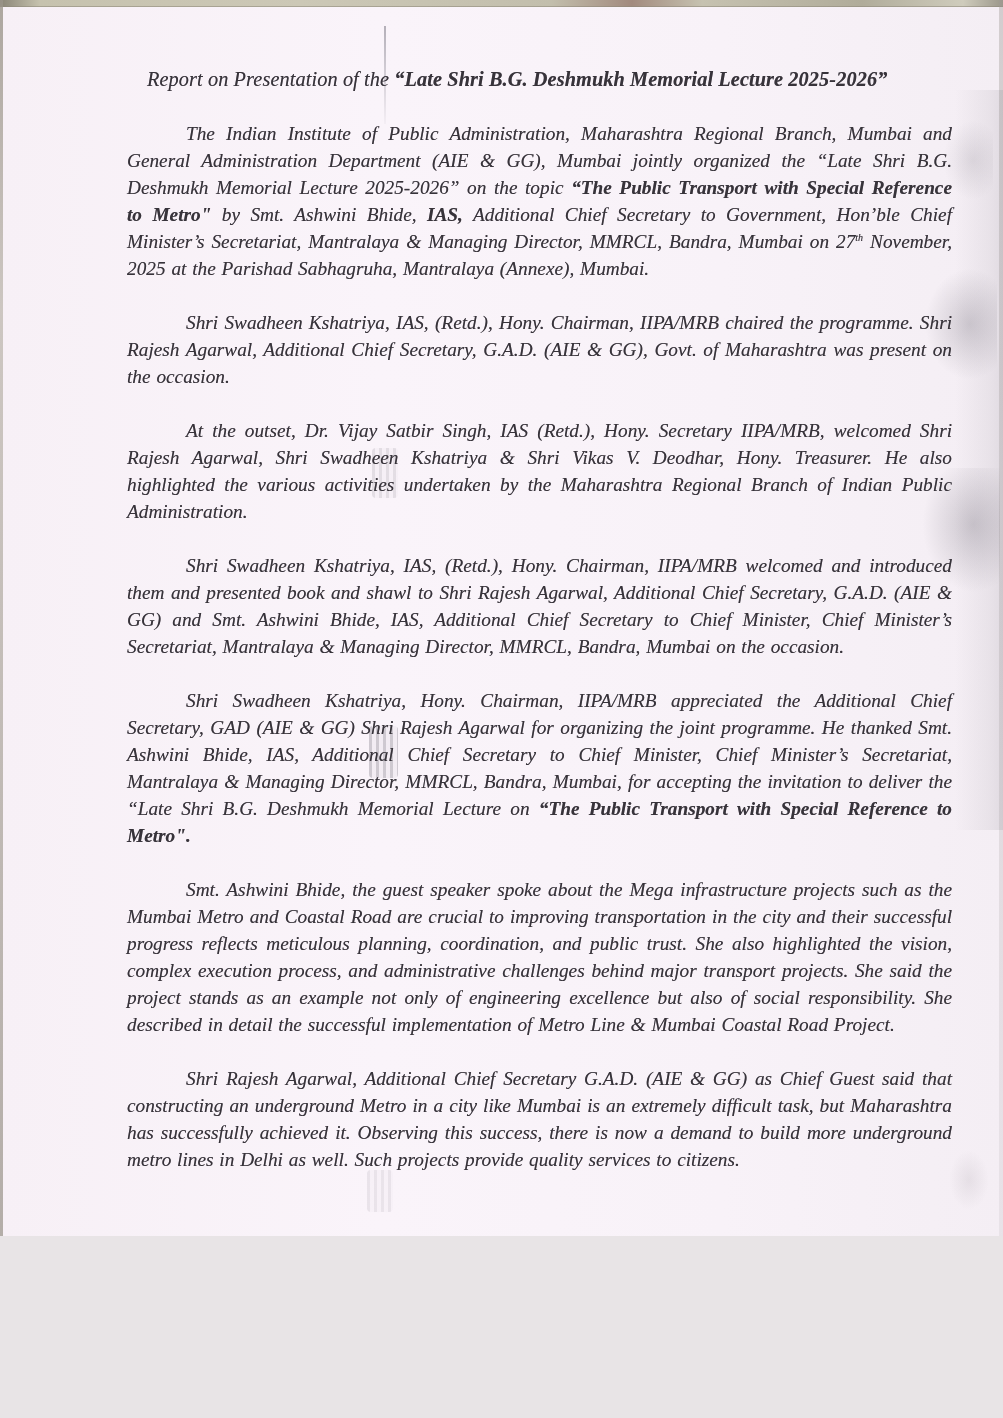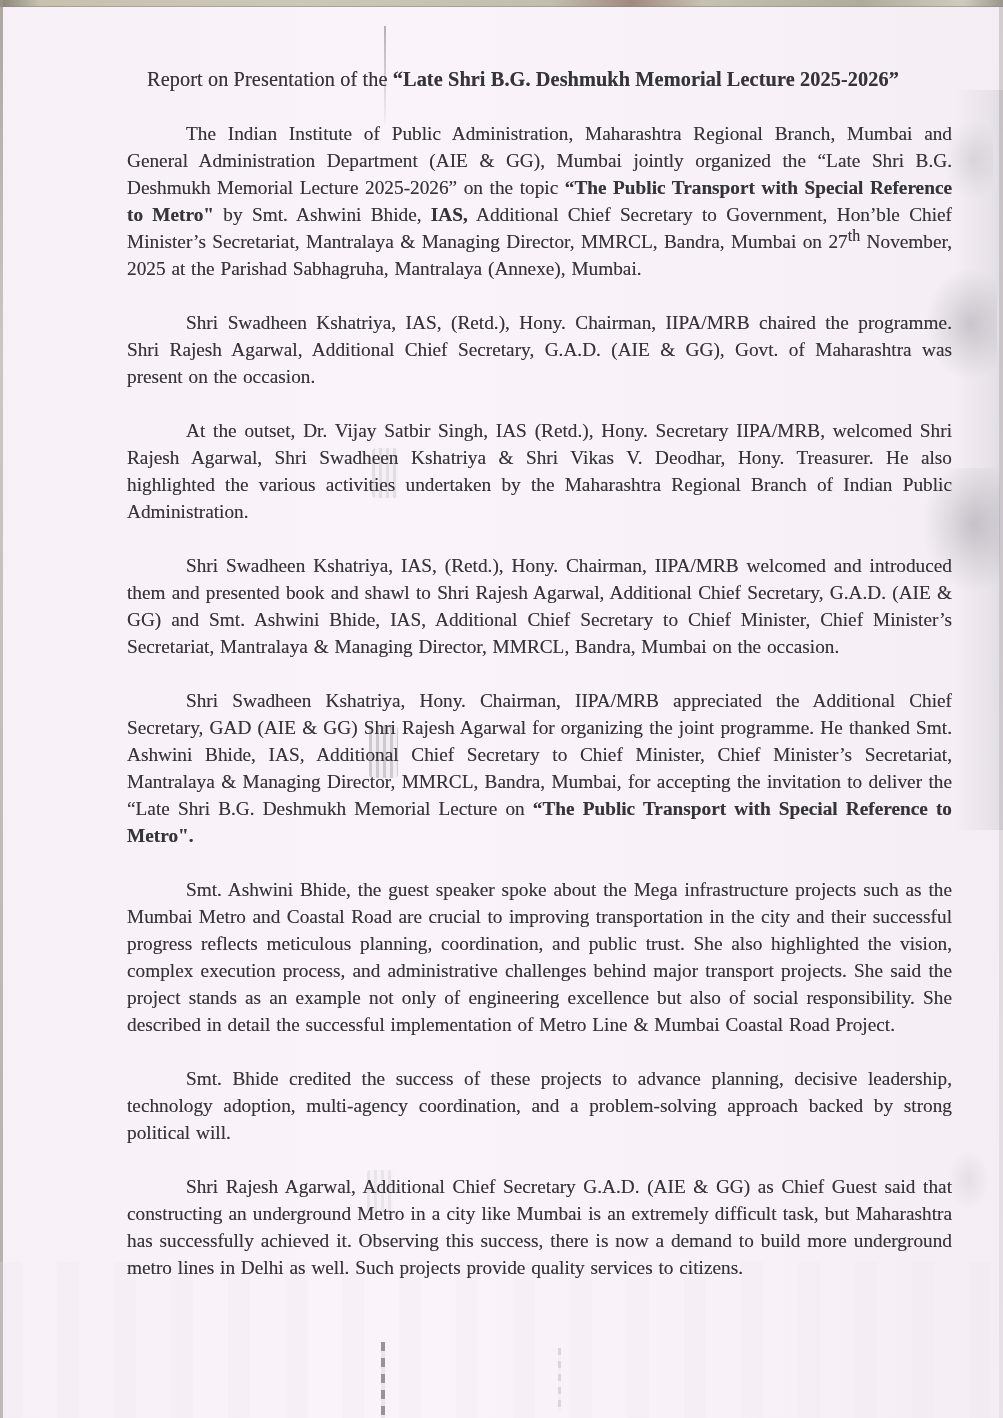--- a/index.html
+++ b/index.html
@@ -1,23 +1,24 @@
 <!DOCTYPE html>
 <html><head>
 <meta charset="utf-8">
 <style>
   html,body{margin:0;padding:0;background:#e8e4e6;}
   .page{
     position:relative;
-    width:1003px;height:1418px;
+    width:1003px;height:1236px;
     margin:0 auto;
     overflow:hidden;
     background:linear-gradient(90deg,#f7f0f6 0%,#faf4fa 38%,#f8f2f8 72%,#f4eef4 100%);
     font-family:"Liberation Serif","DejaVu Serif",serif;
     color:#37333a;
+    font-style:italic;
   }
   
   .artifact{position:absolute;pointer-events:none;}
   .top-band{top:0;left:0;right:0;height:6px;
     background:linear-gradient(90deg,#8a8577 0%,#c6c2ae 4%,#ccc8b6 30%,#c2beac 55%,#a28a7e 63%,#c6c2b0 70%,#b0ac9a 86%,#cfccbc 96%,#9b978a 100%);
     border-bottom:1px solid rgba(140,135,120,.55);}
   .left-edge{top:0;left:0;bottom:0;width:3px;opacity:.8;
     background:linear-gradient(180deg,#9a9489,#c2bcb4 25%,#b4aea6 60%,#a39d95);}
   .right-edge{top:0;right:0;bottom:0;width:4px;
     background:linear-gradient(180deg,rgba(160,155,150,.40),rgba(190,185,190,.22));}
@@ -55,21 +56,21 @@
   }
   .doc-body p{
     margin:0 0 27px 0;
     font-size:19.3px;line-height:27px;
     text-indent:59px;
     text-align:justify;
     word-spacing:1px;
     text-shadow:0 0 .5px rgba(55,50,60,.5);
   }
   .bold{font-weight:bold;}
-  sup{font-size:16px;line-height:0;vertical-align:super;}
+  sup{font-size:10px;line-height:0;vertical-align:super;}
 </style>
 </head>
 <body>
 
 <div class="page">
 
   <div class="artifact top-band"></div>
   <div class="artifact left-edge"></div>
   <div class="artifact right-edge"></div>
   <div class="artifact right-wash"></div>
@@ -87,18 +88,17 @@
 
   <div class="content">
     <h1 class="doc-title" id="doc-title"><span>Report on Presentation of the </span><span class="bold">“Late Shri B.G. Deshmukh Memorial Lecture 2025-2026”</span></h1>
     <div class="doc-body" id="doc-body">
         <p><span>The Indian Institute of Public Administration, Maharashtra Regional Branch, Mumbai and General Administration Department (AIE &amp; GG), Mumbai jointly organized the “Late Shri B.G. Deshmukh Memorial Lecture 2025-2026” on the topic </span><span class="bold">“The Public Transport with Special Reference to Metro" </span><span>by Smt. Ashwini Bhide, </span><span class="bold">IAS,</span><span> Additional Chief Secretary to Government, Hon’ble Chief Minister’s Secretariat, Mantralaya &amp; Managing Director, MMRCL, Bandra, Mumbai on 27</span><sup>th</sup><span> November, 2025 at the Parishad Sabhagruha, Mantralaya (Annexe), Mumbai.</span></p>
         <p><span>Shri Swadheen Kshatriya, IAS, (Retd.), Hony. Chairman, IIPA/MRB chaired the programme. Shri Rajesh Agarwal, Additional Chief Secretary, G.A.D. (AIE &amp; GG), Govt. of Maharashtra was present on the occasion.</span></p>
         <p><span>At the outset, Dr. Vijay Satbir Singh, IAS (Retd.), Hony. Secretary IIPA/MRB, welcomed Shri Rajesh Agarwal, Shri Swadheen Kshatriya &amp; Shri Vikas V. Deodhar, Hony. Treasurer. He also highlighted the various activities undertaken by the Maharashtra Regional Branch of Indian Public Administration.</span></p>
         <p><span>Shri Swadheen Kshatriya, IAS, (Retd.), Hony. Chairman, IIPA/MRB welcomed and introduced them and presented book and shawl to Shri Rajesh Agarwal, Additional Chief Secretary, G.A.D. (AIE &amp; GG) and Smt. Ashwini Bhide, IAS, Additional Chief Secretary to Chief Minister, Chief Minister’s Secretariat, Mantralaya &amp; Managing Director, MMRCL, Bandra, Mumbai on the occasion.</span></p>
         <p><span>Shri Swadheen Kshatriya, Hony. Chairman, IIPA/MRB appreciated the Additional Chief Secretary, GAD (AIE &amp; GG) Shri Rajesh Agarwal for organizing the joint programme.  He thanked Smt. Ashwini Bhide, IAS, Additional Chief Secretary to Chief Minister, Chief Minister’s Secretariat, Mantralaya &amp; Managing Director, MMRCL, Bandra, Mumbai, for accepting the invitation to deliver the “Late Shri B.G. Deshmukh Memorial Lecture on </span><span class="bold">“The Public Transport with Special Reference to Metro".</span></p>
         <p><span>Smt. Ashwini Bhide, the guest speaker spoke about the Mega infrastructure projects such as the Mumbai Metro and Coastal Road are crucial to improving transportation in the city and their successful progress reflects meticulous planning, coordination, and public trust. She also highlighted the vision, complex execution process, and administrative challenges behind major transport projects. She said the project stands as an example not only of engineering excellence but also of social responsibility. She described in detail the successful implementation of Metro Line &amp; Mumbai Coastal Road Project.</span></p>
-        <p><span>Smt. Bhide credited the success of these projects to advance planning, decisive leadership, technology adoption, multi-agency coordination, and a problem-solving approach backed by strong political will.</span></p>
         <p><span>Shri Rajesh Agarwal, Additional Chief Secretary G.A.D. (AIE &amp; GG) as Chief Guest said that constructing an underground Metro in a city like Mumbai is an extremely difficult task, but Maharashtra has successfully achieved it. Observing this success, there is now a demand to build more underground metro lines in Delhi as well.  Such projects provide quality services to citizens.</span></p>
       </div>
   </div>
 
 </div>
 
 </body></html>

